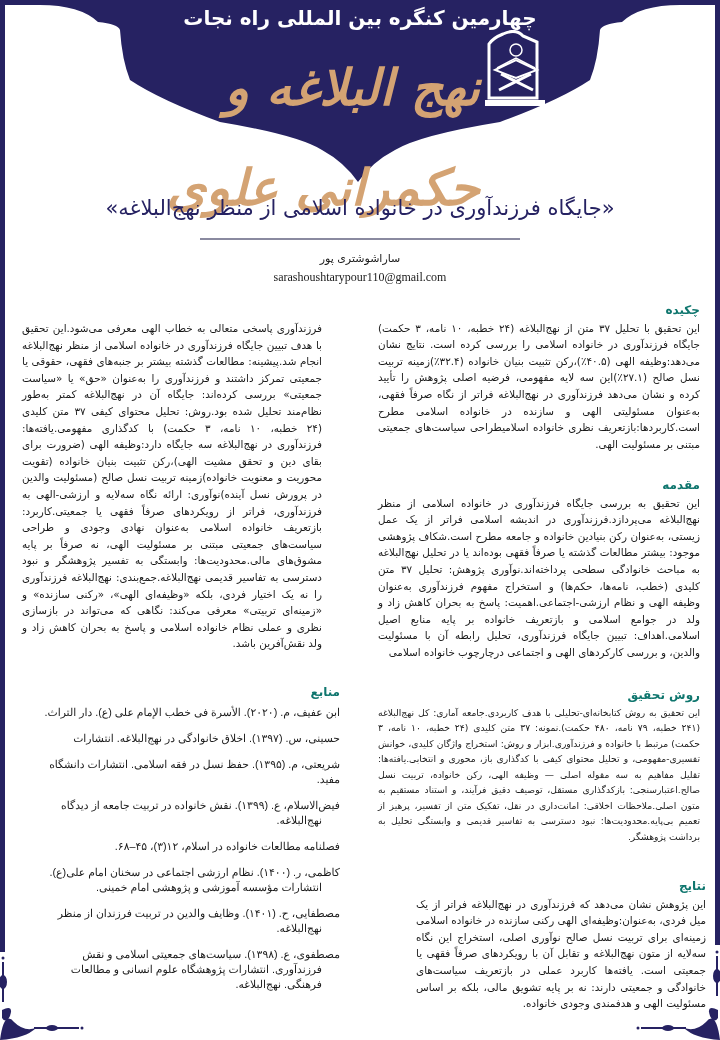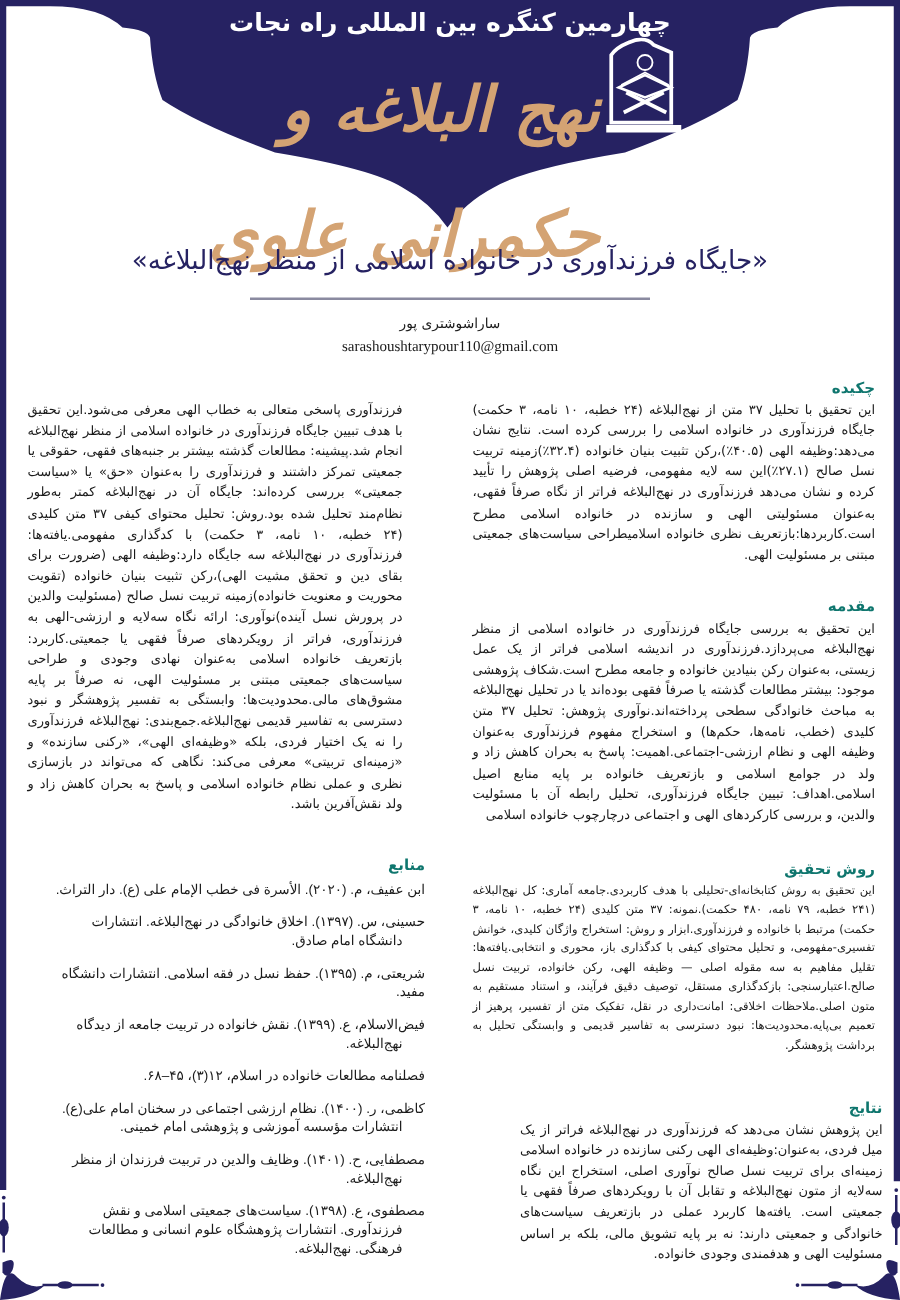--- a/index.html
+++ b/index.html
@@ -98,20 +98,20 @@
   <div>این پژوهش نشان می‌دهد که فرزندآوری در نهج‌البلاغه فراتر از یک میل فردی، به‌عنوان:وظیفه‌ای الهی رکنی سازنده در خانواده اسلامی زمینه‌ای برای تربیت نسل صالح نوآوری اصلی، استخراج این نگاه سه‌لایه از متون نهج‌البلاغه و تقابل آن با رویکردهای صرفاً فقهی یا جمعیتی است. یافته‌ها کاربرد عملی در بازتعریف سیاست‌های خانوادگی و جمعیتی دارند: نه بر پایه تشویق مالی، بلکه بر اساس مسئولیت الهی و هدفمندی وجودی خانواده.</div>
 </div>
 
 <div class="col" style="left:22px; top:320px; width:300px;">
   <div>فرزندآوری پاسخی متعالی به خطاب الهی معرفی می‌شود.این تحقیق با هدف تبیین جایگاه فرزندآوری در خانواده اسلامی از منظر نهج‌البلاغه انجام شد.پیشینه: مطالعات گذشته بیشتر بر جنبه‌های فقهی، حقوقی یا جمعیتی تمرکز داشتند و فرزندآوری را به‌عنوان «حق» یا «سیاست جمعیتی» بررسی کرده‌اند: جایگاه آن در نهج‌البلاغه کمتر به‌طور نظام‌مند تحلیل شده بود.روش: تحلیل محتوای کیفی ۳۷ متن کلیدی (۲۴ خطبه، ۱۰ نامه، ۳ حکمت) با کدگذاری مفهومی.یافته‌ها: فرزندآوری در نهج‌البلاغه سه جایگاه دارد:وظیفه الهی (ضرورت برای بقای دین و تحقق مشیت الهی)،رکن تثبیت بنیان خانواده (تقویت محوریت و معنویت خانواده)زمینه تربیت نسل صالح (مسئولیت والدین در پرورش نسل آینده)نوآوری: ارائه نگاه سه‌لایه و ارزشی-الهی به فرزندآوری، فراتر از رویکردهای صرفاً فقهی یا جمعیتی.کاربرد: بازتعریف خانواده اسلامی به‌عنوان نهادی وجودی و طراحی سیاست‌های جمعیتی مبتنی بر مسئولیت الهی، نه صرفاً بر پایه مشوق‌های مالی.محدودیت‌ها: وابستگی به تفسیر پژوهشگر و نبود دسترسی به تفاسیر قدیمی نهج‌البلاغه.جمع‌بندی: نهج‌البلاغه فرزندآوری را نه یک اختیار فردی، بلکه «وظیفه‌ای الهی»، «رکنی سازنده» و «زمینه‌ای تربیتی» معرفی می‌کند: نگاهی که می‌تواند در بازسازی نظری و عملی نظام خانواده اسلامی و پاسخ به بحران کاهش زاد و ولد نقش‌آفرین باشد.</div>
 </div>
 
 <div class="col" style="left:40px; top:684px; width:300px; text-align:right;">
   <div class="sec-h" style="margin-bottom:4px;">منابع</div>
   <div class="ref"><span>ابن عفیف، م. (۲۰۲۰). الأسرة فی خطب الإمام علی (ع). دار التراث.</span></div>
-  <div class="ref"><span>حسینی، س. (۱۳۹۷). اخلاق خانوادگی در نهج‌البلاغه. انتشارات</span><span class="cont">دانشگاه امام صادق.</span></div>
+  <div class="ref"><span>حسینی، س. (۱۳۹۷). اخلاق خانوادگی در نهج‌البلاغه. انتشارات</span></div>
   <div class="ref"><span>شریعتی، م. (۱۳۹۵). حفظ نسل در فقه اسلامی. انتشارات دانشگاه مفید.</span></div>
   <div class="ref"><span>فیض‌الاسلام، ع. (۱۳۹۹). نقش خانواده در تربیت جامعه از دیدگاه</span><span class="cont">نهج‌البلاغه.</span></div>
   <div class="ref"><span>فصلنامه مطالعات خانواده در اسلام، ۱۲(۳)، ۴۵–۶۸.</span></div>
   <div class="ref"><span>کاظمی، ر. (۱۴۰۰). نظام ارزشی اجتماعی در سخنان امام علی(ع).</span><span class="cont">انتشارات مؤسسه آموزشی و پژوهشی امام خمینی.</span></div>
   <div class="ref"><span>مصطفایی، ح. (۱۴۰۱). وظایف والدین در تربیت فرزندان از منظر</span><span class="cont">نهج‌البلاغه.</span></div>
   <div class="ref"><span>مصطفوی، ع. (۱۳۹۸). سیاست‌های جمعیتی اسلامی و نقش</span><span class="cont">فرزندآوری. انتشارات پژوهشگاه علوم انسانی و مطالعات فرهنگی. نهج‌البلاغه.</span></div>
 </div>
 
 </body></html>

